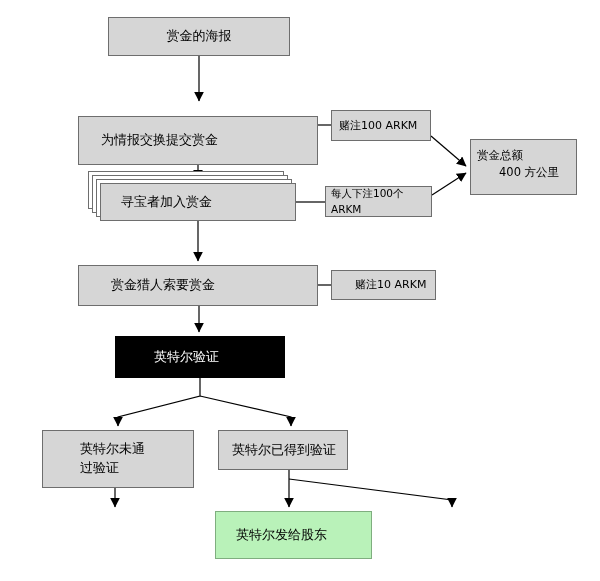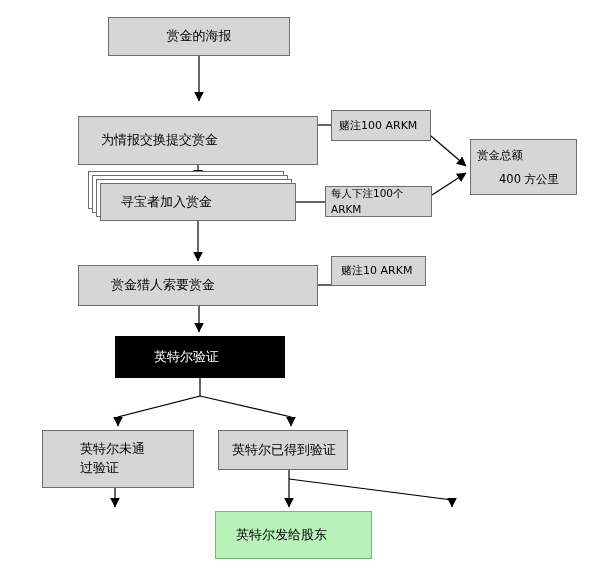--- a/index.html
+++ b/index.html
@@ -15,21 +15,21 @@
     white-space:pre-line;
   }
   .node.center{justify-content:center;}
   .node.black{background:var(--verify_fill);border-color:var(--verify_fill);color:var(--verify_text);align-items:center;}
   .node.green{background:var(--green_fill);border-color:var(--green_border);}
   .node.small{font-size:11px;}
   .sheet{
     position:absolute;box-sizing:border-box;z-index:2;
     background:#ffffff;border:1px solid var(--node_border);
   }
-  .total-inner{display:flex;flex-direction:column;gap:7px;width:100%;}
+  .total-inner{display:flex;flex-direction:column;width:100%;}
   .total-line2{margin-left:22px;}
 </style>
 </head>
 <body>
 
 <div id="canvas">
 
   <svg id="wires" viewBox="0 0 600 581" xmlns="http://www.w3.org/2000/svg">
     <defs>
       <marker id="arr" markerWidth="9" markerHeight="8" refX="7.5" refY="4" orient="auto">
@@ -81,21 +81,21 @@
     <div class="total-inner">
       <span>赏金总额</span>
       <span class="total-line2">400 方公里</span>
     </div>
   </div>
 
   <div class="node" style="left:78px;top:265px;width:240px;height:41px;padding-left:32px;">
     <span>赏金猎人索要赏金</span>
   </div>
 
-  <div class="node small" style="left:331px;top:256px;width:95px;height:30px;padding-left:9px;">
+  <div class="node small" style="left:331px;top:270px;width:105px;height:30px;padding-left:23px;">
     <span>赌注10 ARKM</span>
   </div>
 
   <div class="node black" style="left:115px;top:336px;width:170px;height:42px;padding-left:38px;">
     <span>英特尔验证</span>
   </div>
 
   <div class="node" style="left:42px;top:430px;width:152px;height:58px;padding-left:37px;">
     <span>英特尔未通
 过验证</span>

